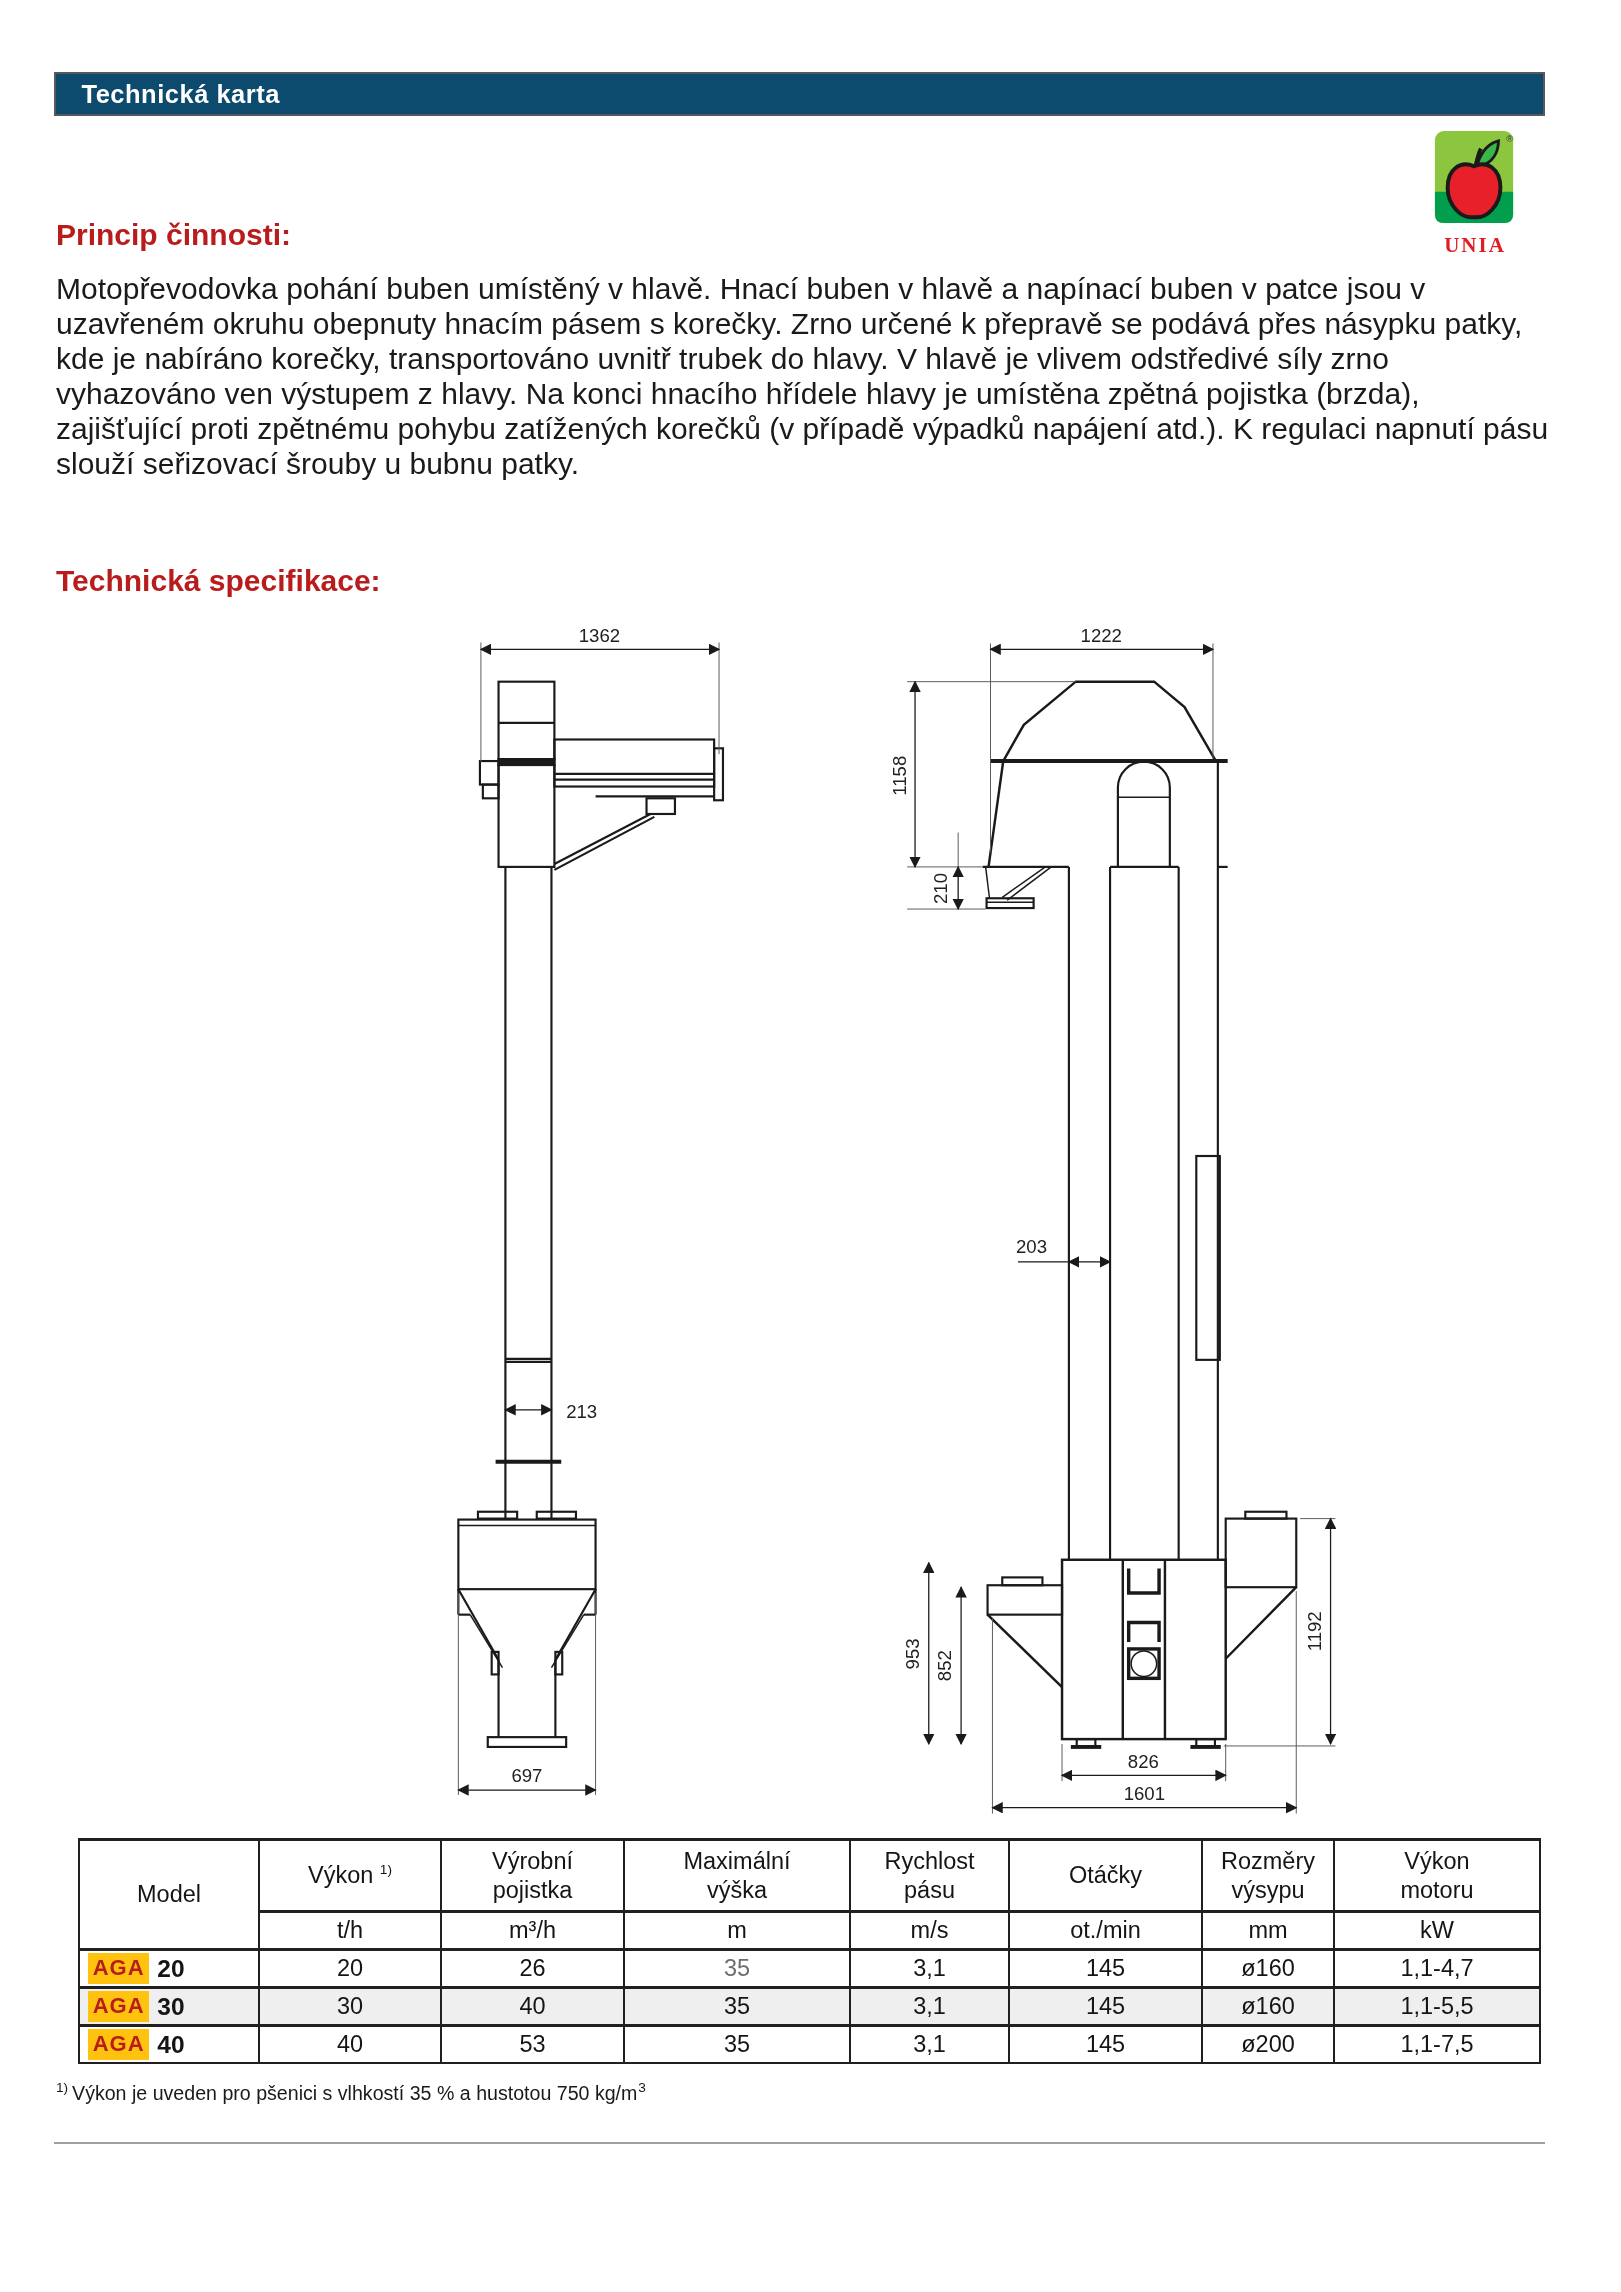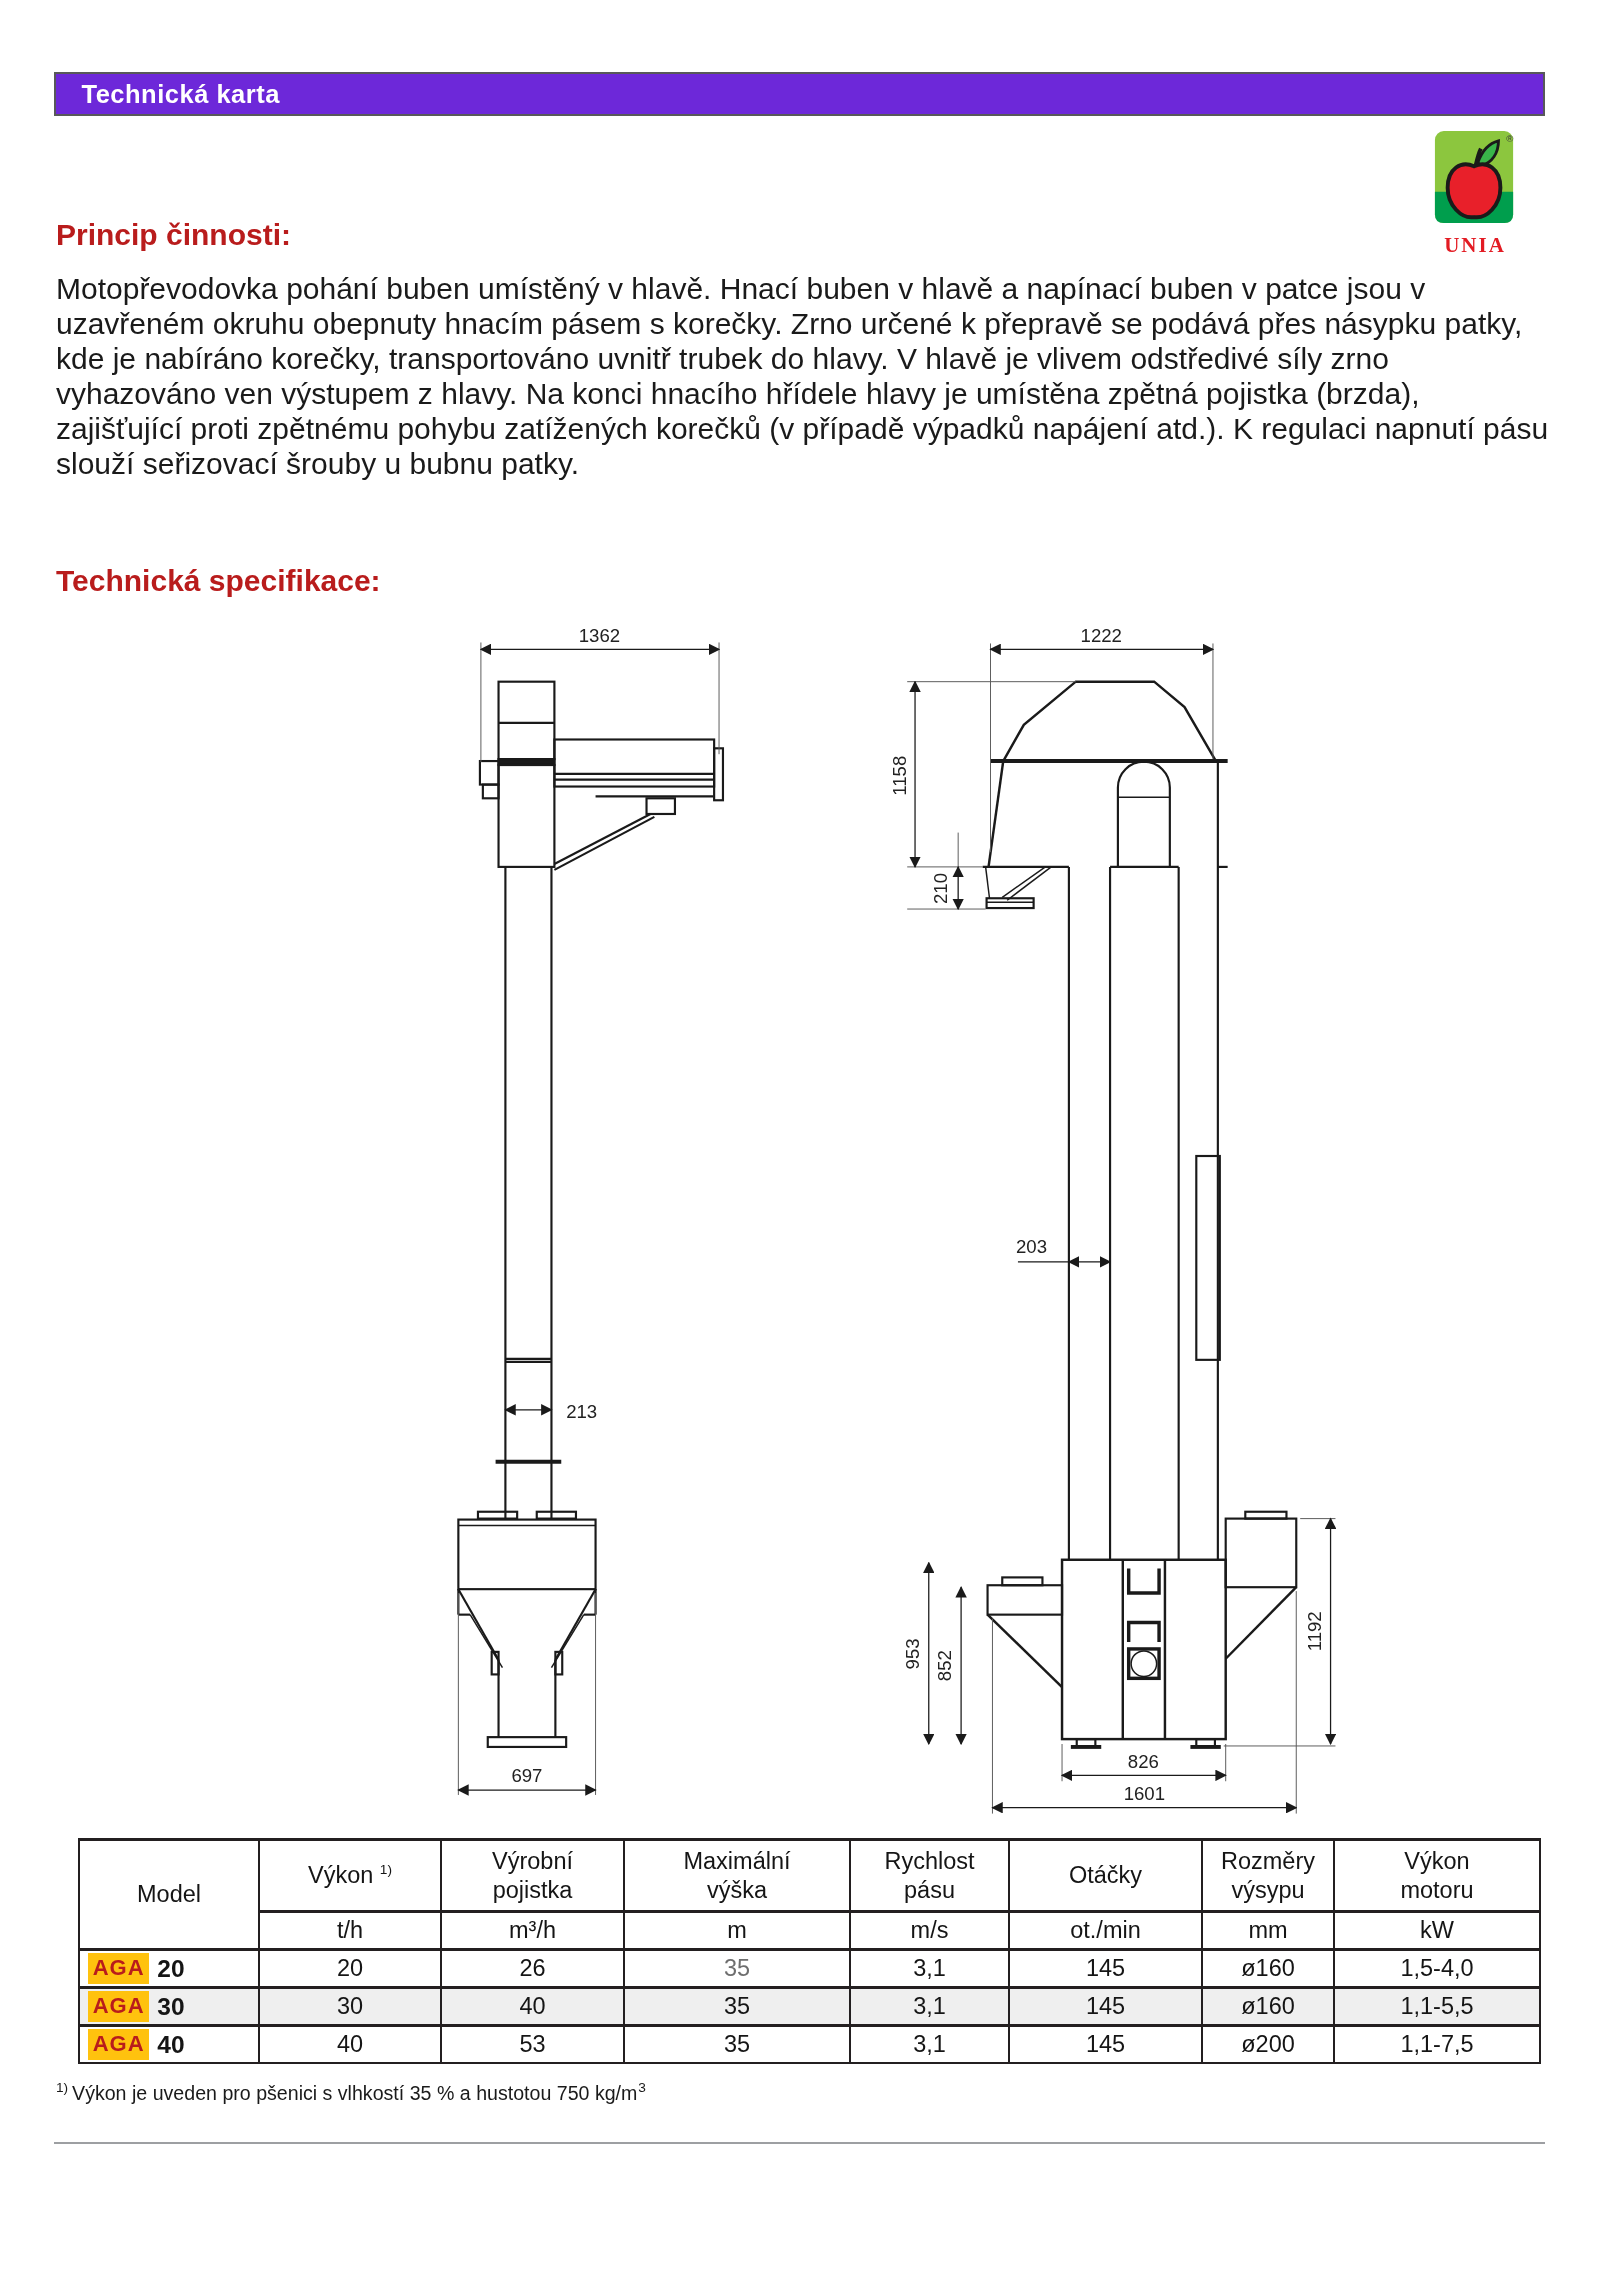--- a/index.html
+++ b/index.html
@@ -3,21 +3,21 @@
 <meta charset="utf-8">
 <style>
   html,body{margin:0;padding:0;background:#ffffff;}
   .page{
     position:relative;width:1621px;height:2293px;background:#ffffff;overflow:hidden;
     font-family:"Liberation Sans", sans-serif;color:#1a1a1a;
   }
   
   .titlebar{
     position:absolute;left:54px;top:72px;width:1487px;height:40px;
-    background:#6d28d9;border:2px solid #58585a;
+    background:#0c4a6e;border:2px solid #58585a;
   }
   .titlebar span{
     display:block;padding-left:25.5px;line-height:40px;
     font-size:25.5px;font-weight:bold;color:#ffffff;letter-spacing:0.5px;
   }
   
   .logo{position:absolute;left:1426px;top:129px;width:98px;text-align:center;}
   .logo-text{
     margin-top:2px;font-family:"Liberation Serif", serif;font-weight:bold;
     font-size:21px;color:#e31b23;letter-spacing:2px;
@@ -277,21 +277,21 @@
     <tr class="data">
       <td class="model-cell">
         <span class="aga-badge">AGA</span><span class="model-num">20</span>
       </td>
       <td>20</td>
       <td>26</td>
       <td class="muted">35</td>
       <td>3,1</td>
       <td>145</td>
       <td>ø160</td>
-      <td>1,5-4,0</td>
+      <td>1,1-4,7</td>
     </tr>
     <tr class="data alt">
       <td class="model-cell">
         <span class="aga-badge">AGA</span><span class="model-num">30</span>
       </td>
       <td>30</td>
       <td>40</td>
       <td>35</td>
       <td>3,1</td>
       <td>145</td>

